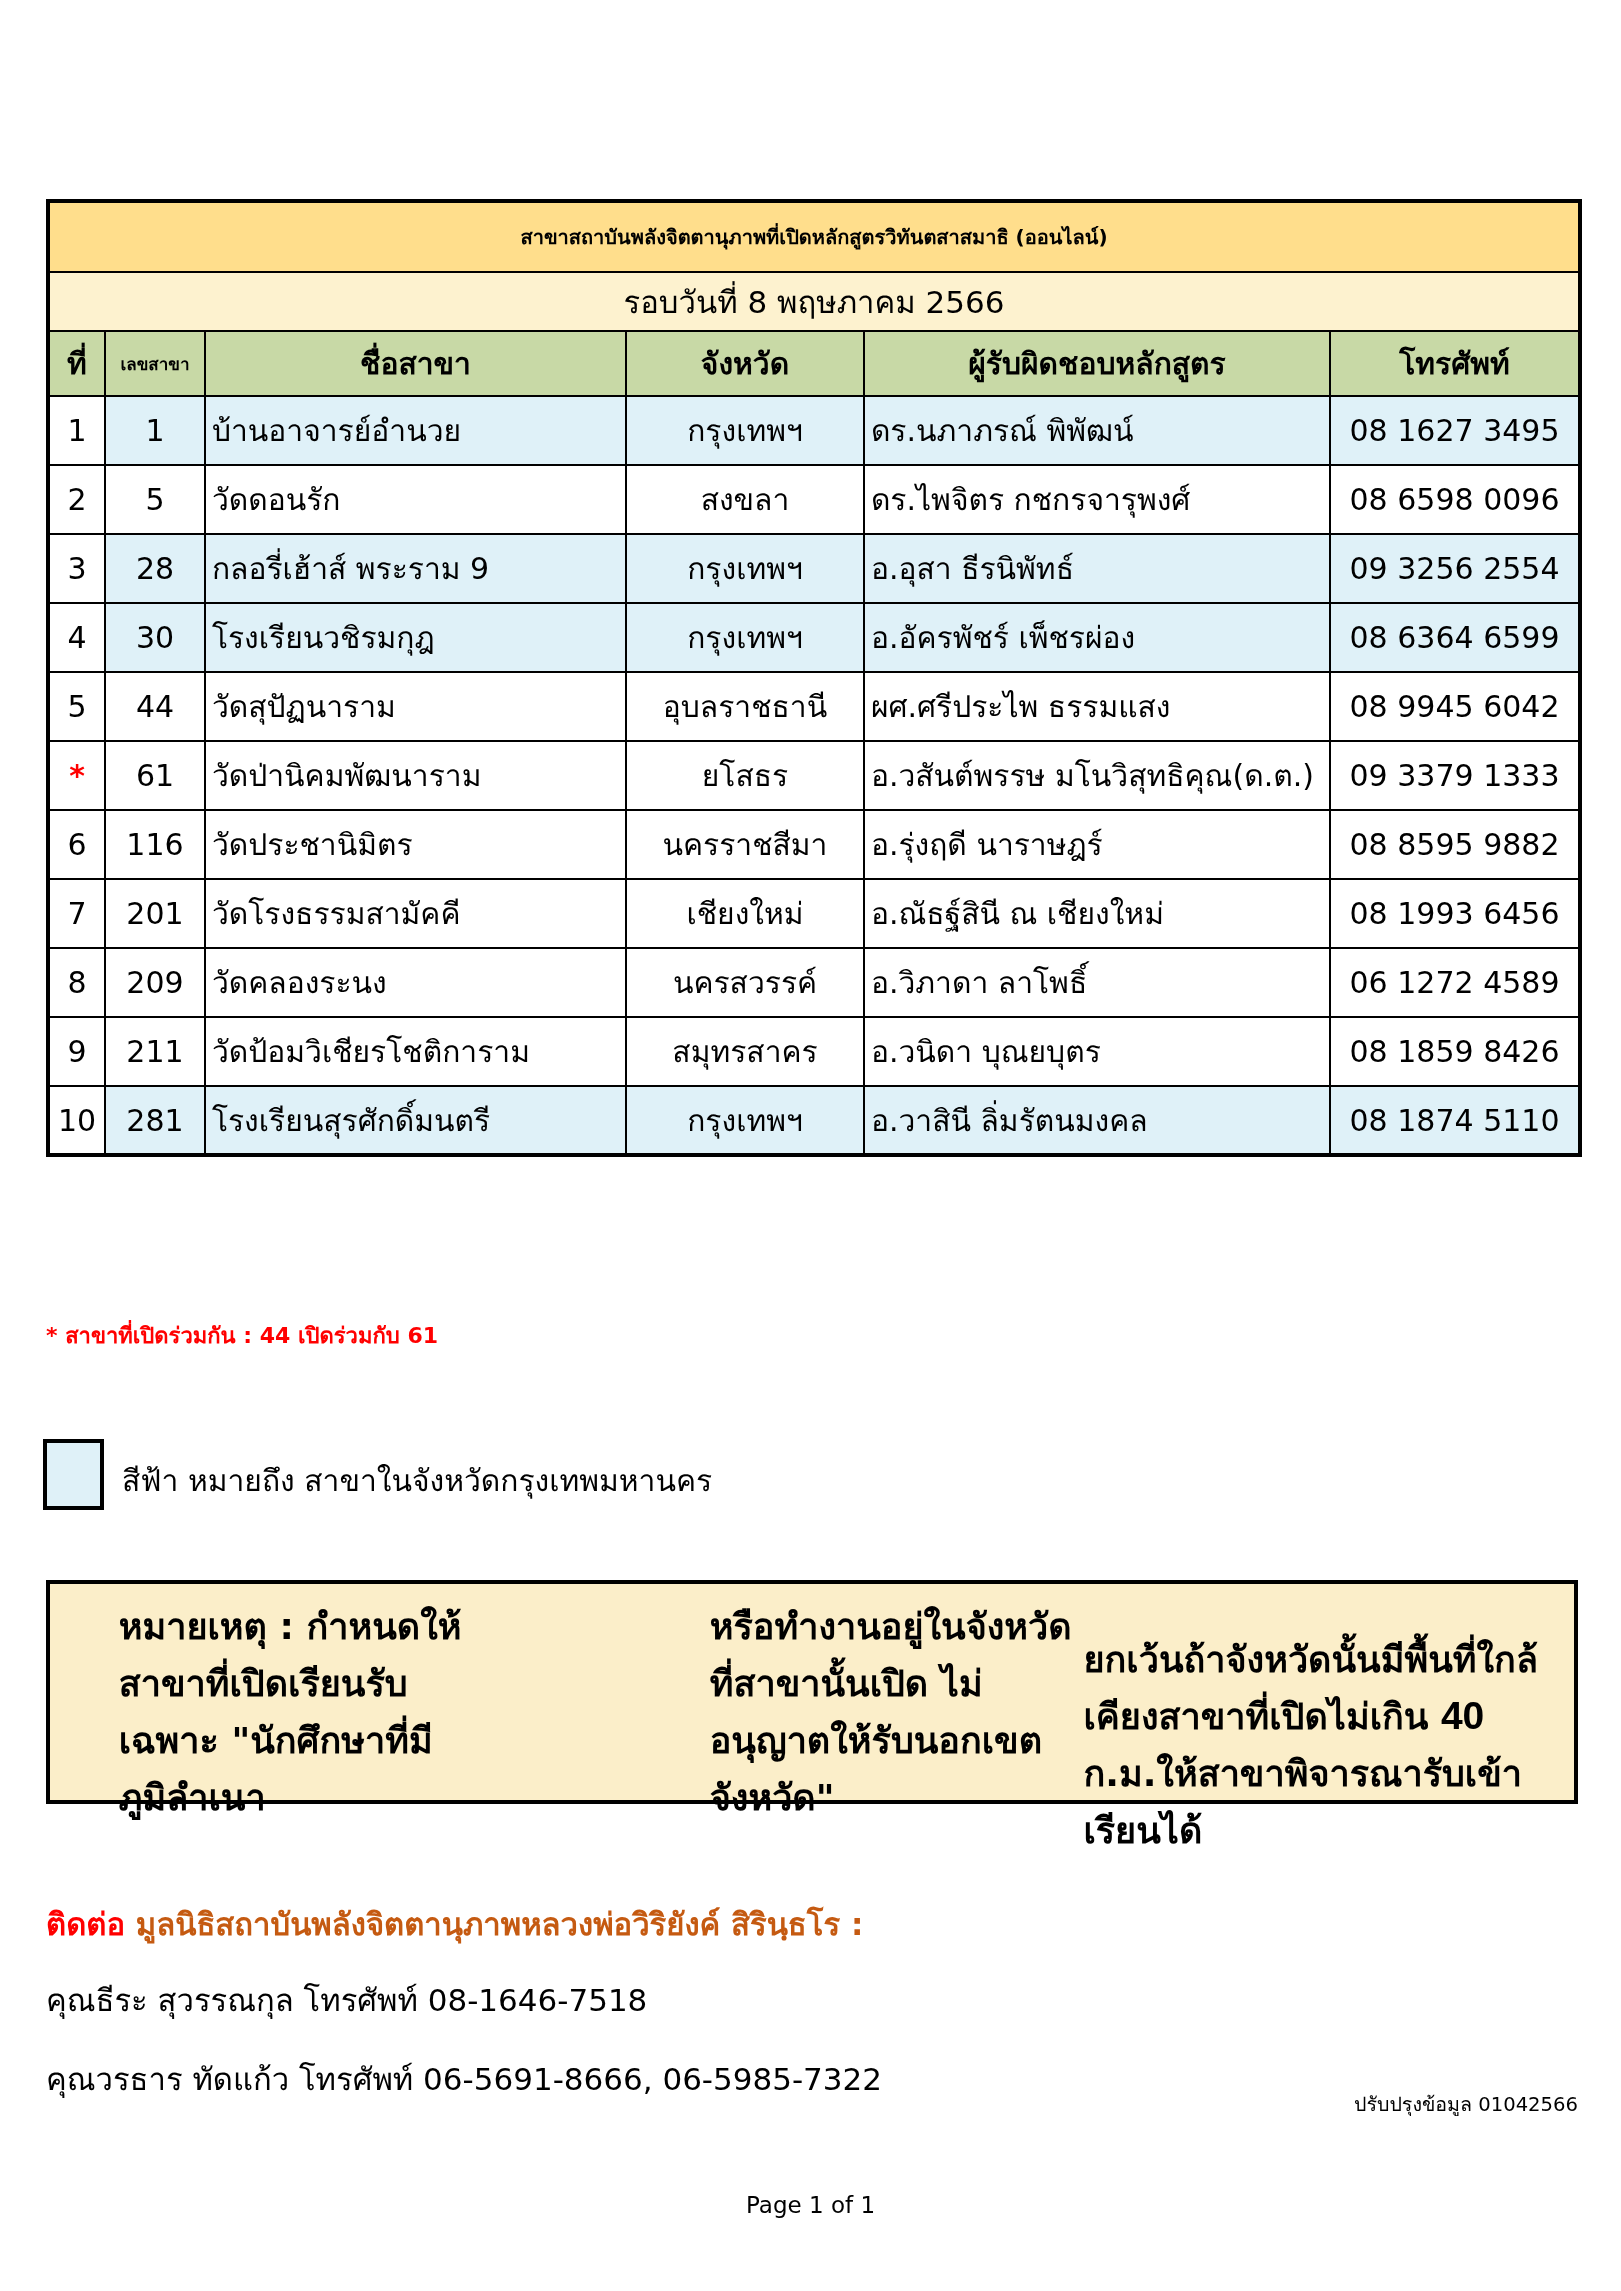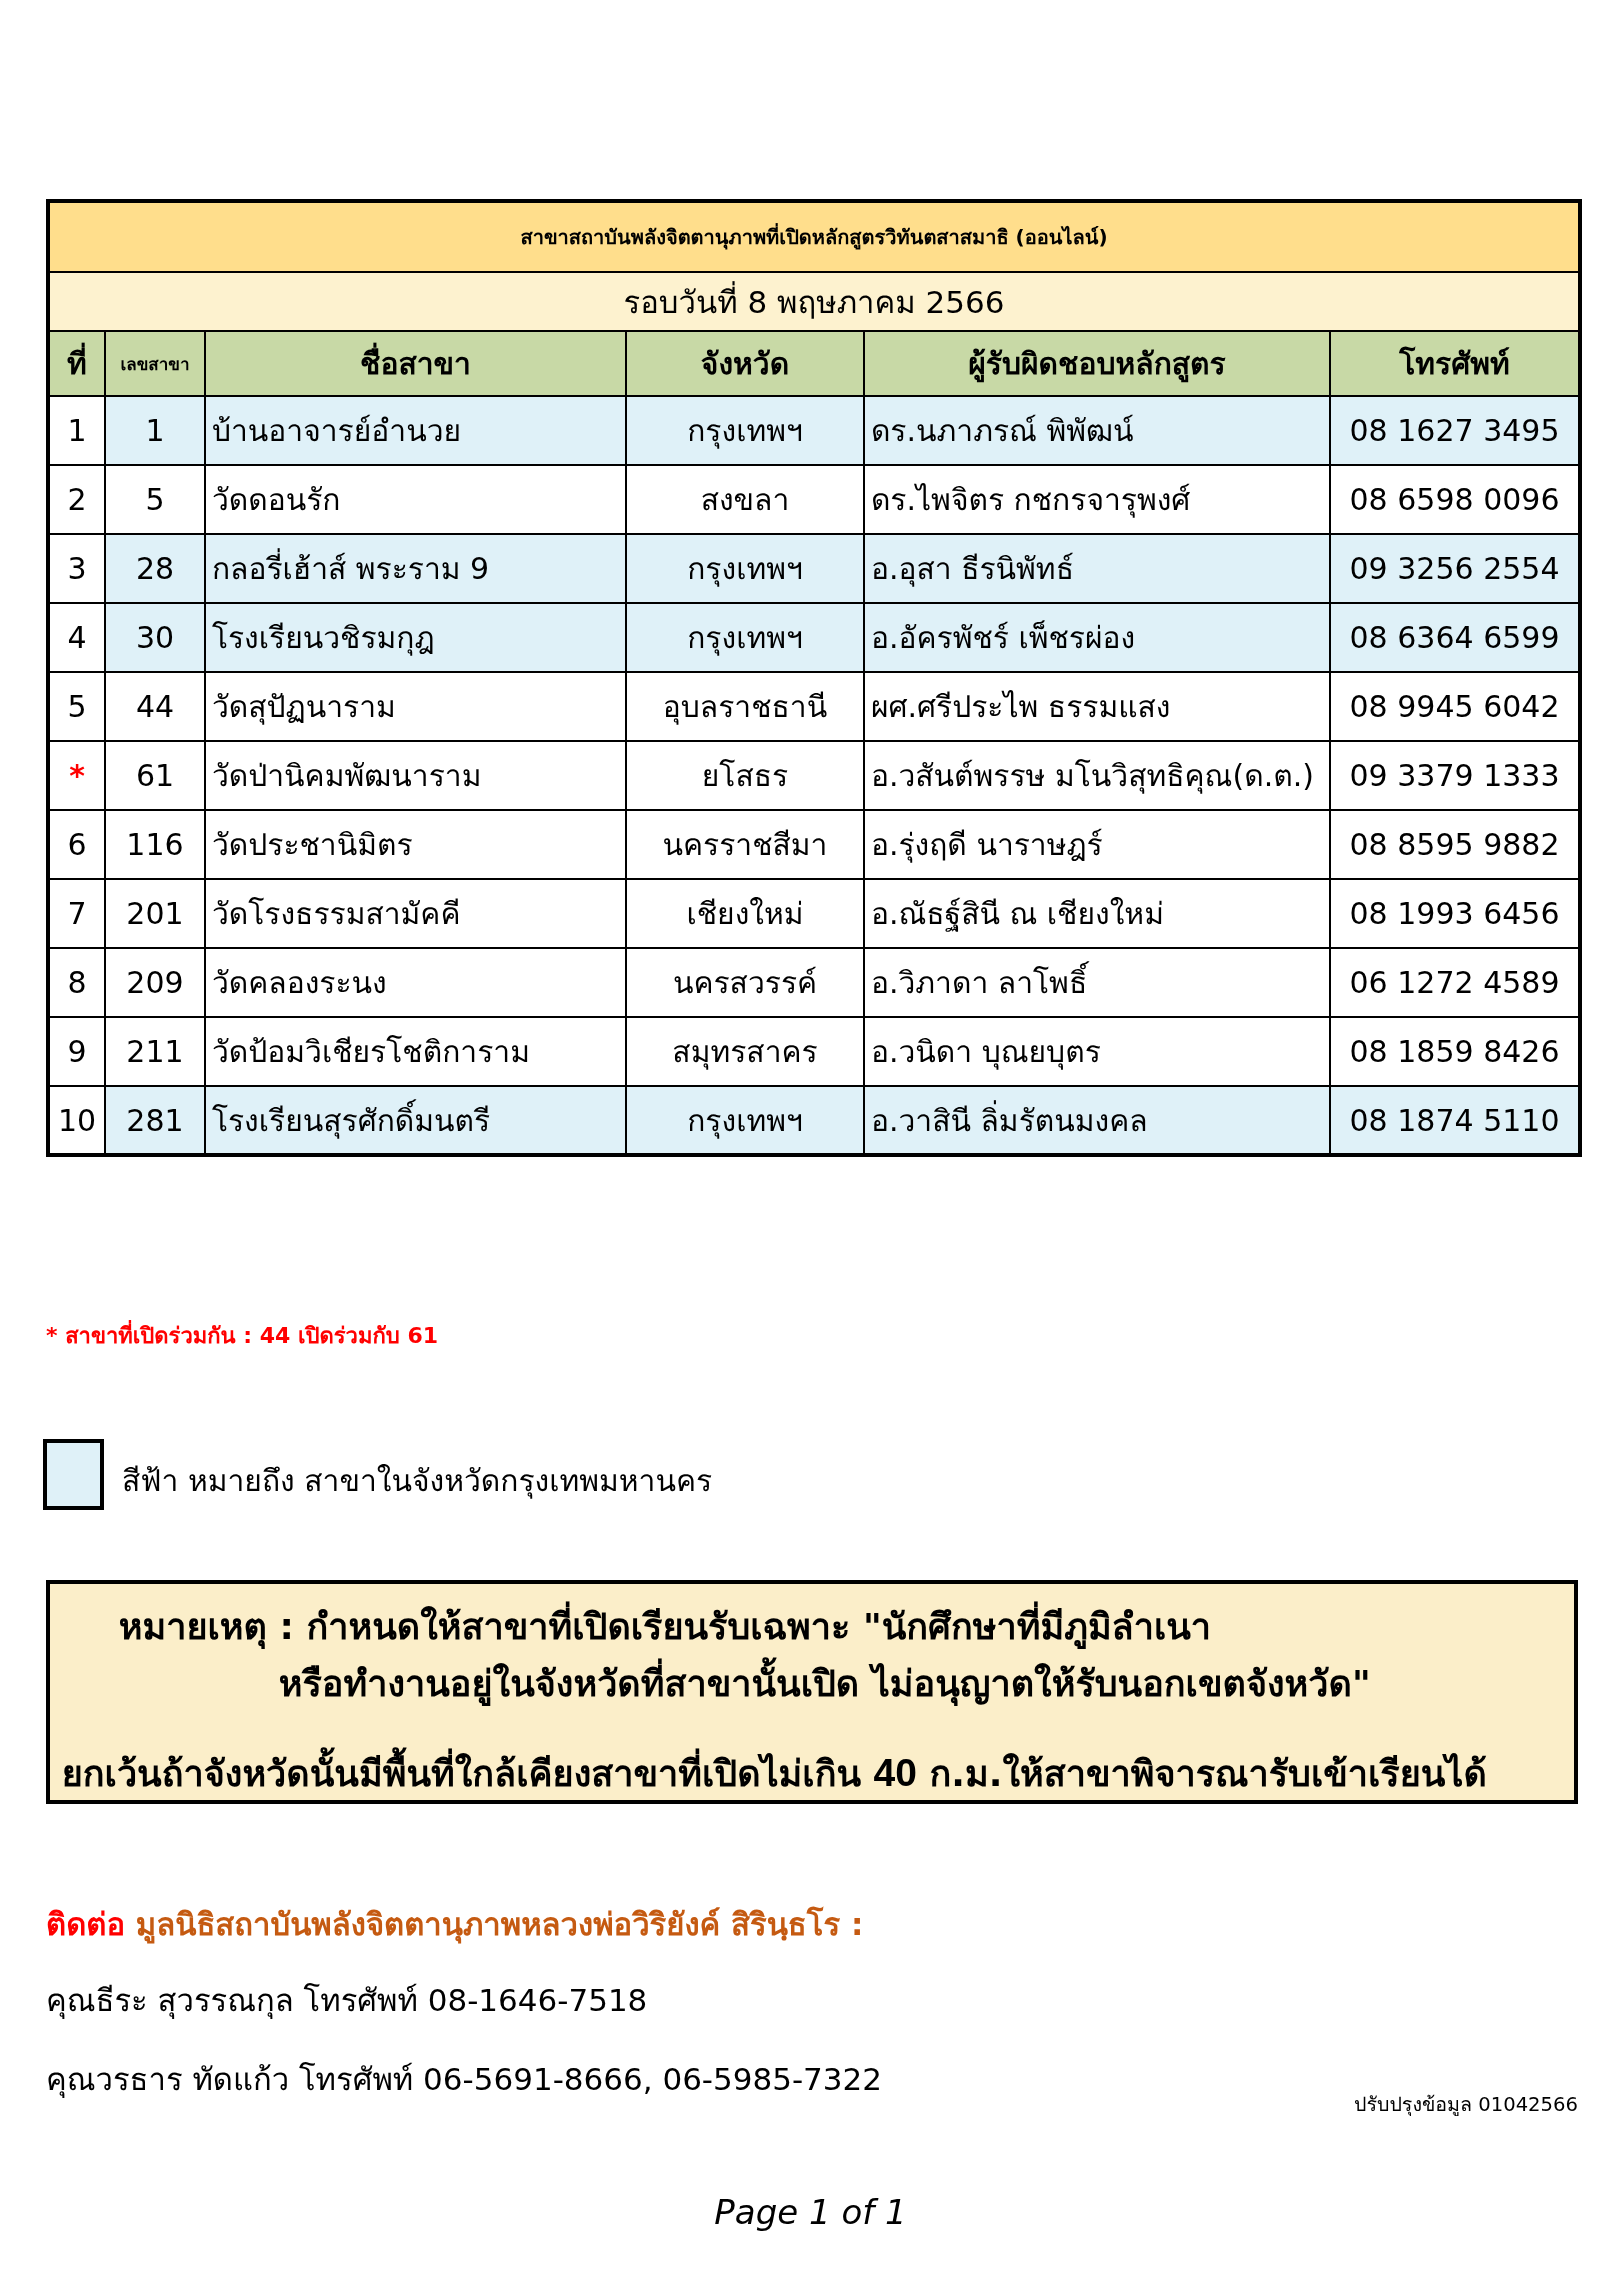--- a/index.html
+++ b/index.html
@@ -90,21 +90,21 @@
 
   .note-box {
     position: absolute;
     left: 46px;
     top: 1580px;
     width: 1532px;
     height: 224px;
     background: var(--note-box-bg, #FBEEC9);
     border: 4.9px solid #000;
     display: flex;
-    flex-direction: column;
+    flex-direction: row;
     justify-content: space-around;
     padding: 13.7px 7.8px;
     font-size: 36px;
     font-weight: bold;
   }
   .note-line1 { padding-left: 61px; }
   .note-line2 { padding-left: 221px; }
   .note-line3 { padding-left: 3.9px; margin-top: 33px; }
   .note-big-number { font-size: 39px; font-family: "Liberation Sans", sans-serif; }
 
@@ -128,22 +128,21 @@
     width: 1532px;
     text-align: right;
     font-size: 19.6px;
   }
   .page-number {
     position: absolute;
     left: 0;
     top: 2192px;
     width: 100%;
     text-align: center;
-    font-size: 34px;
-    font-style: italic;
+    font-size: 23px;
   }
 </style>
 </head>
 <body>
 
 <div class="page">
 
   <table class="branch-table">
     <colgroup>
       <col style="width:57px">

